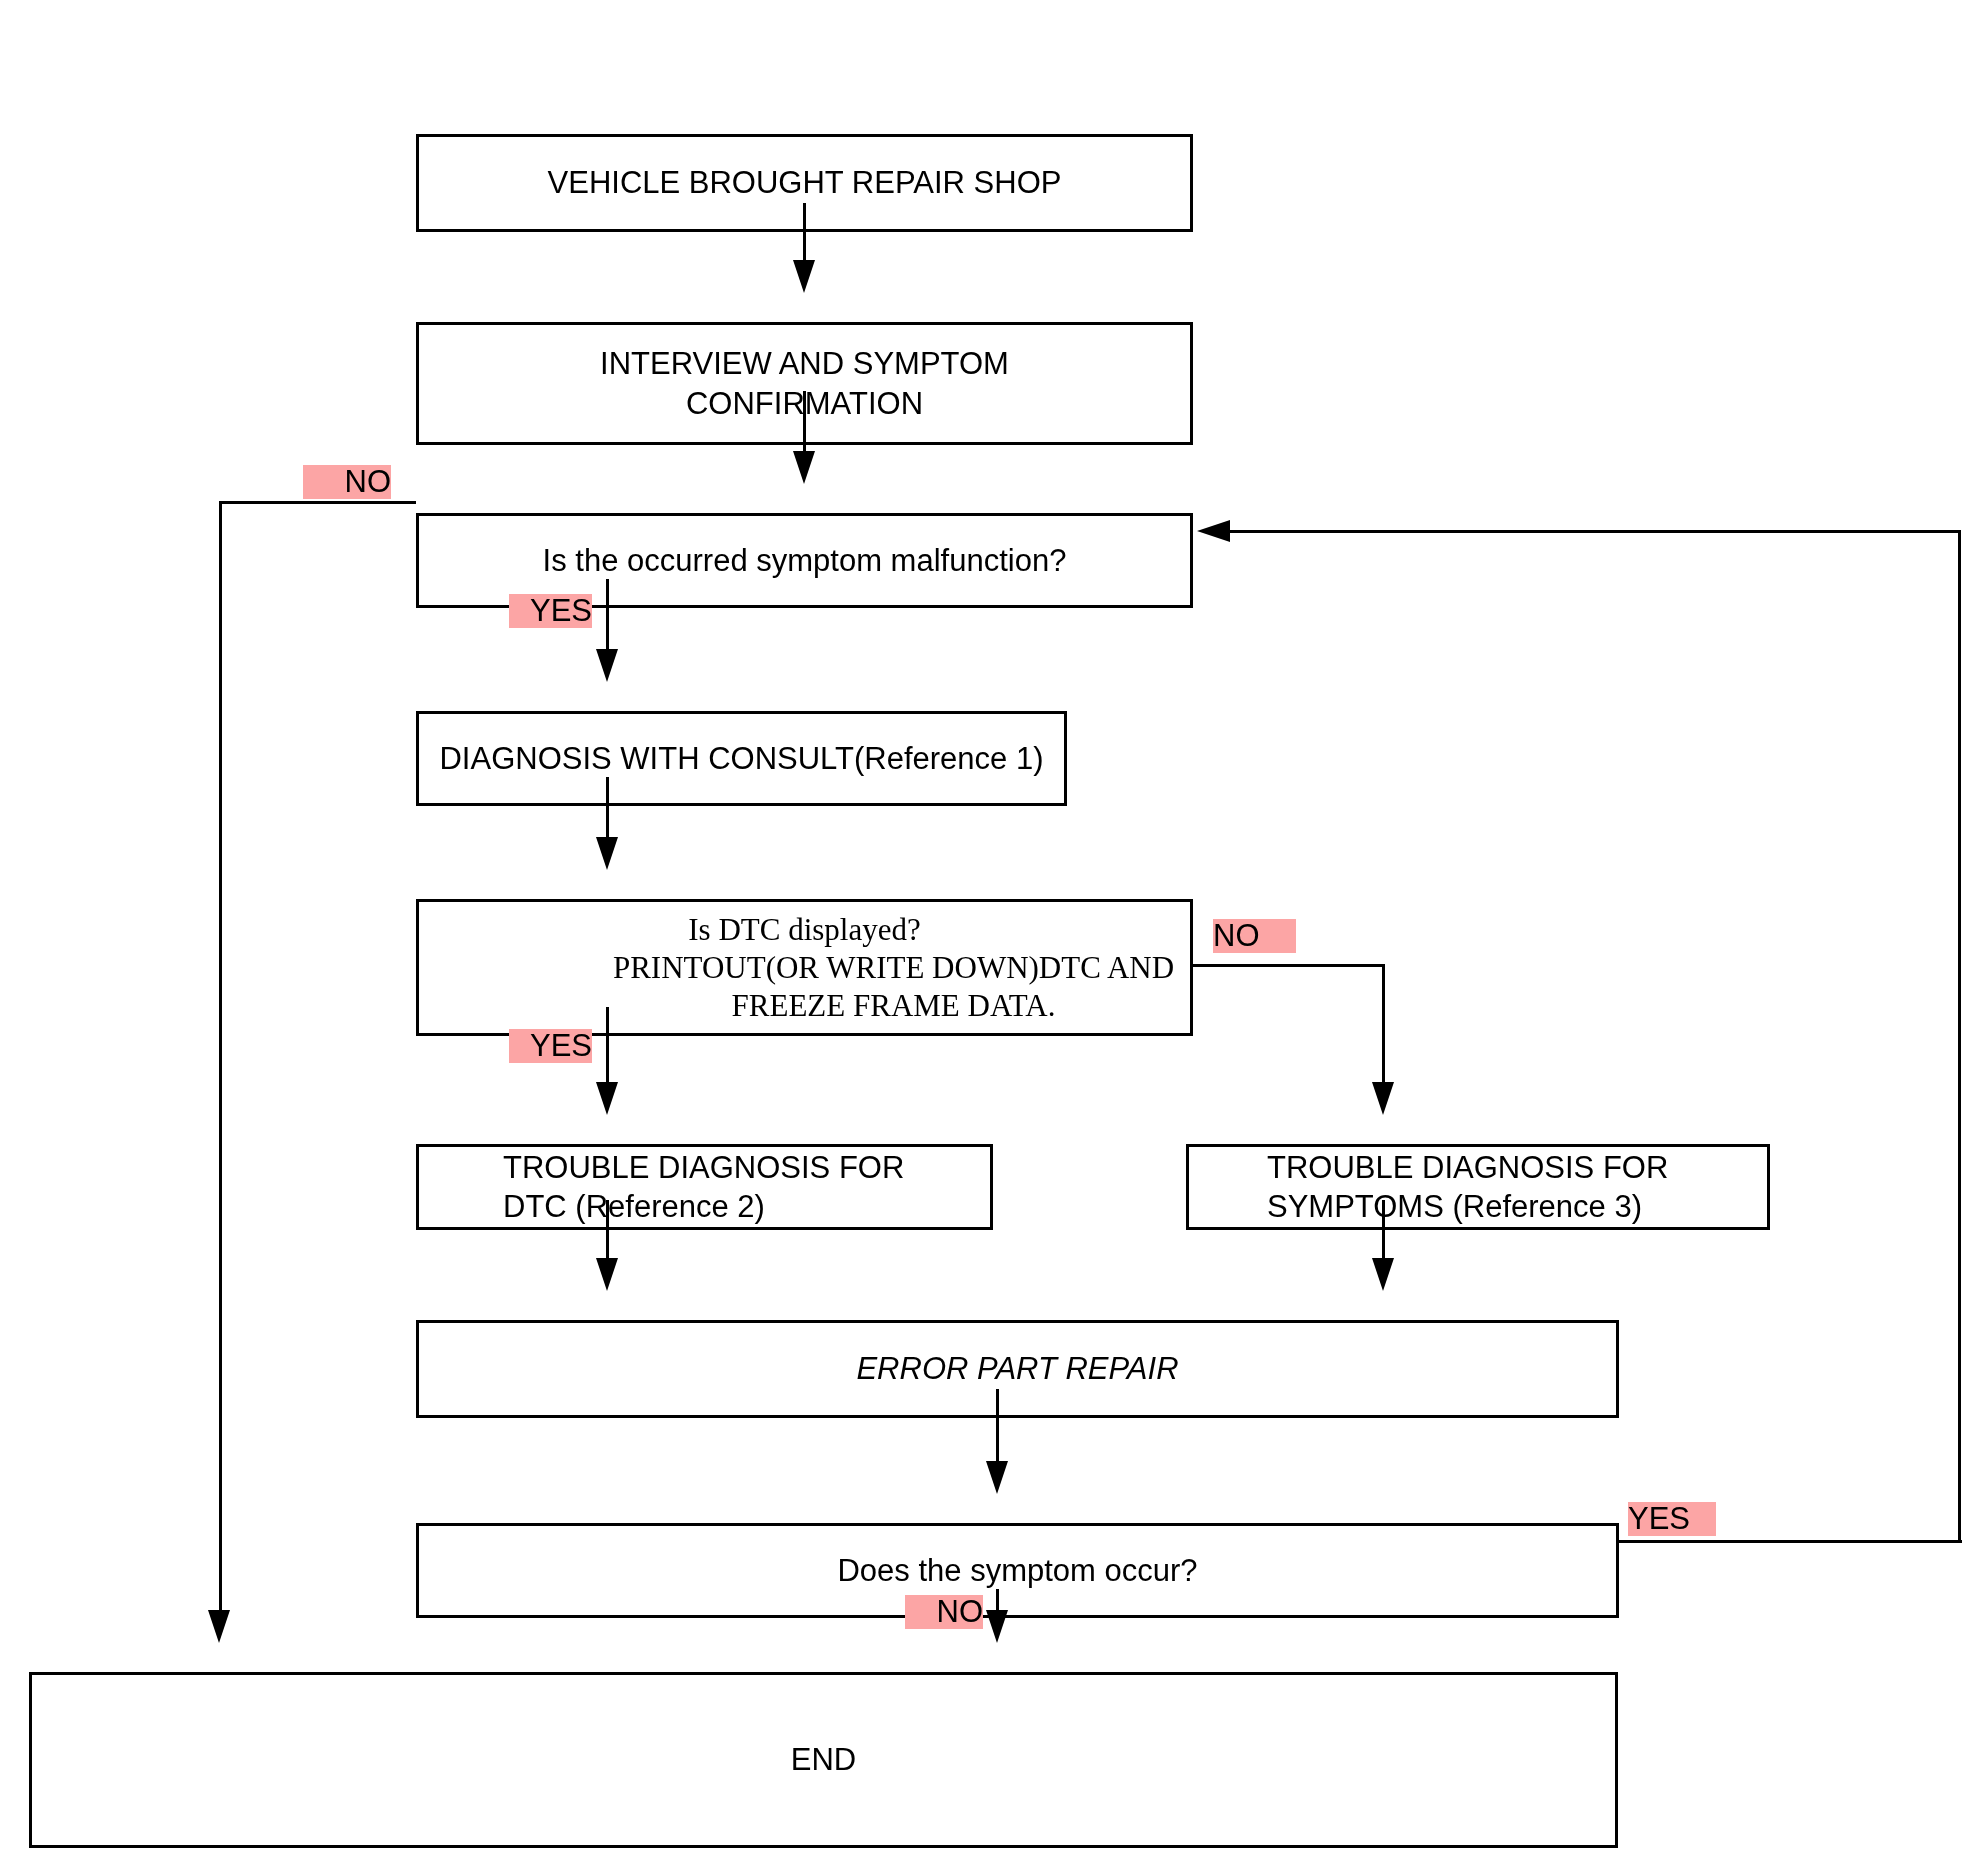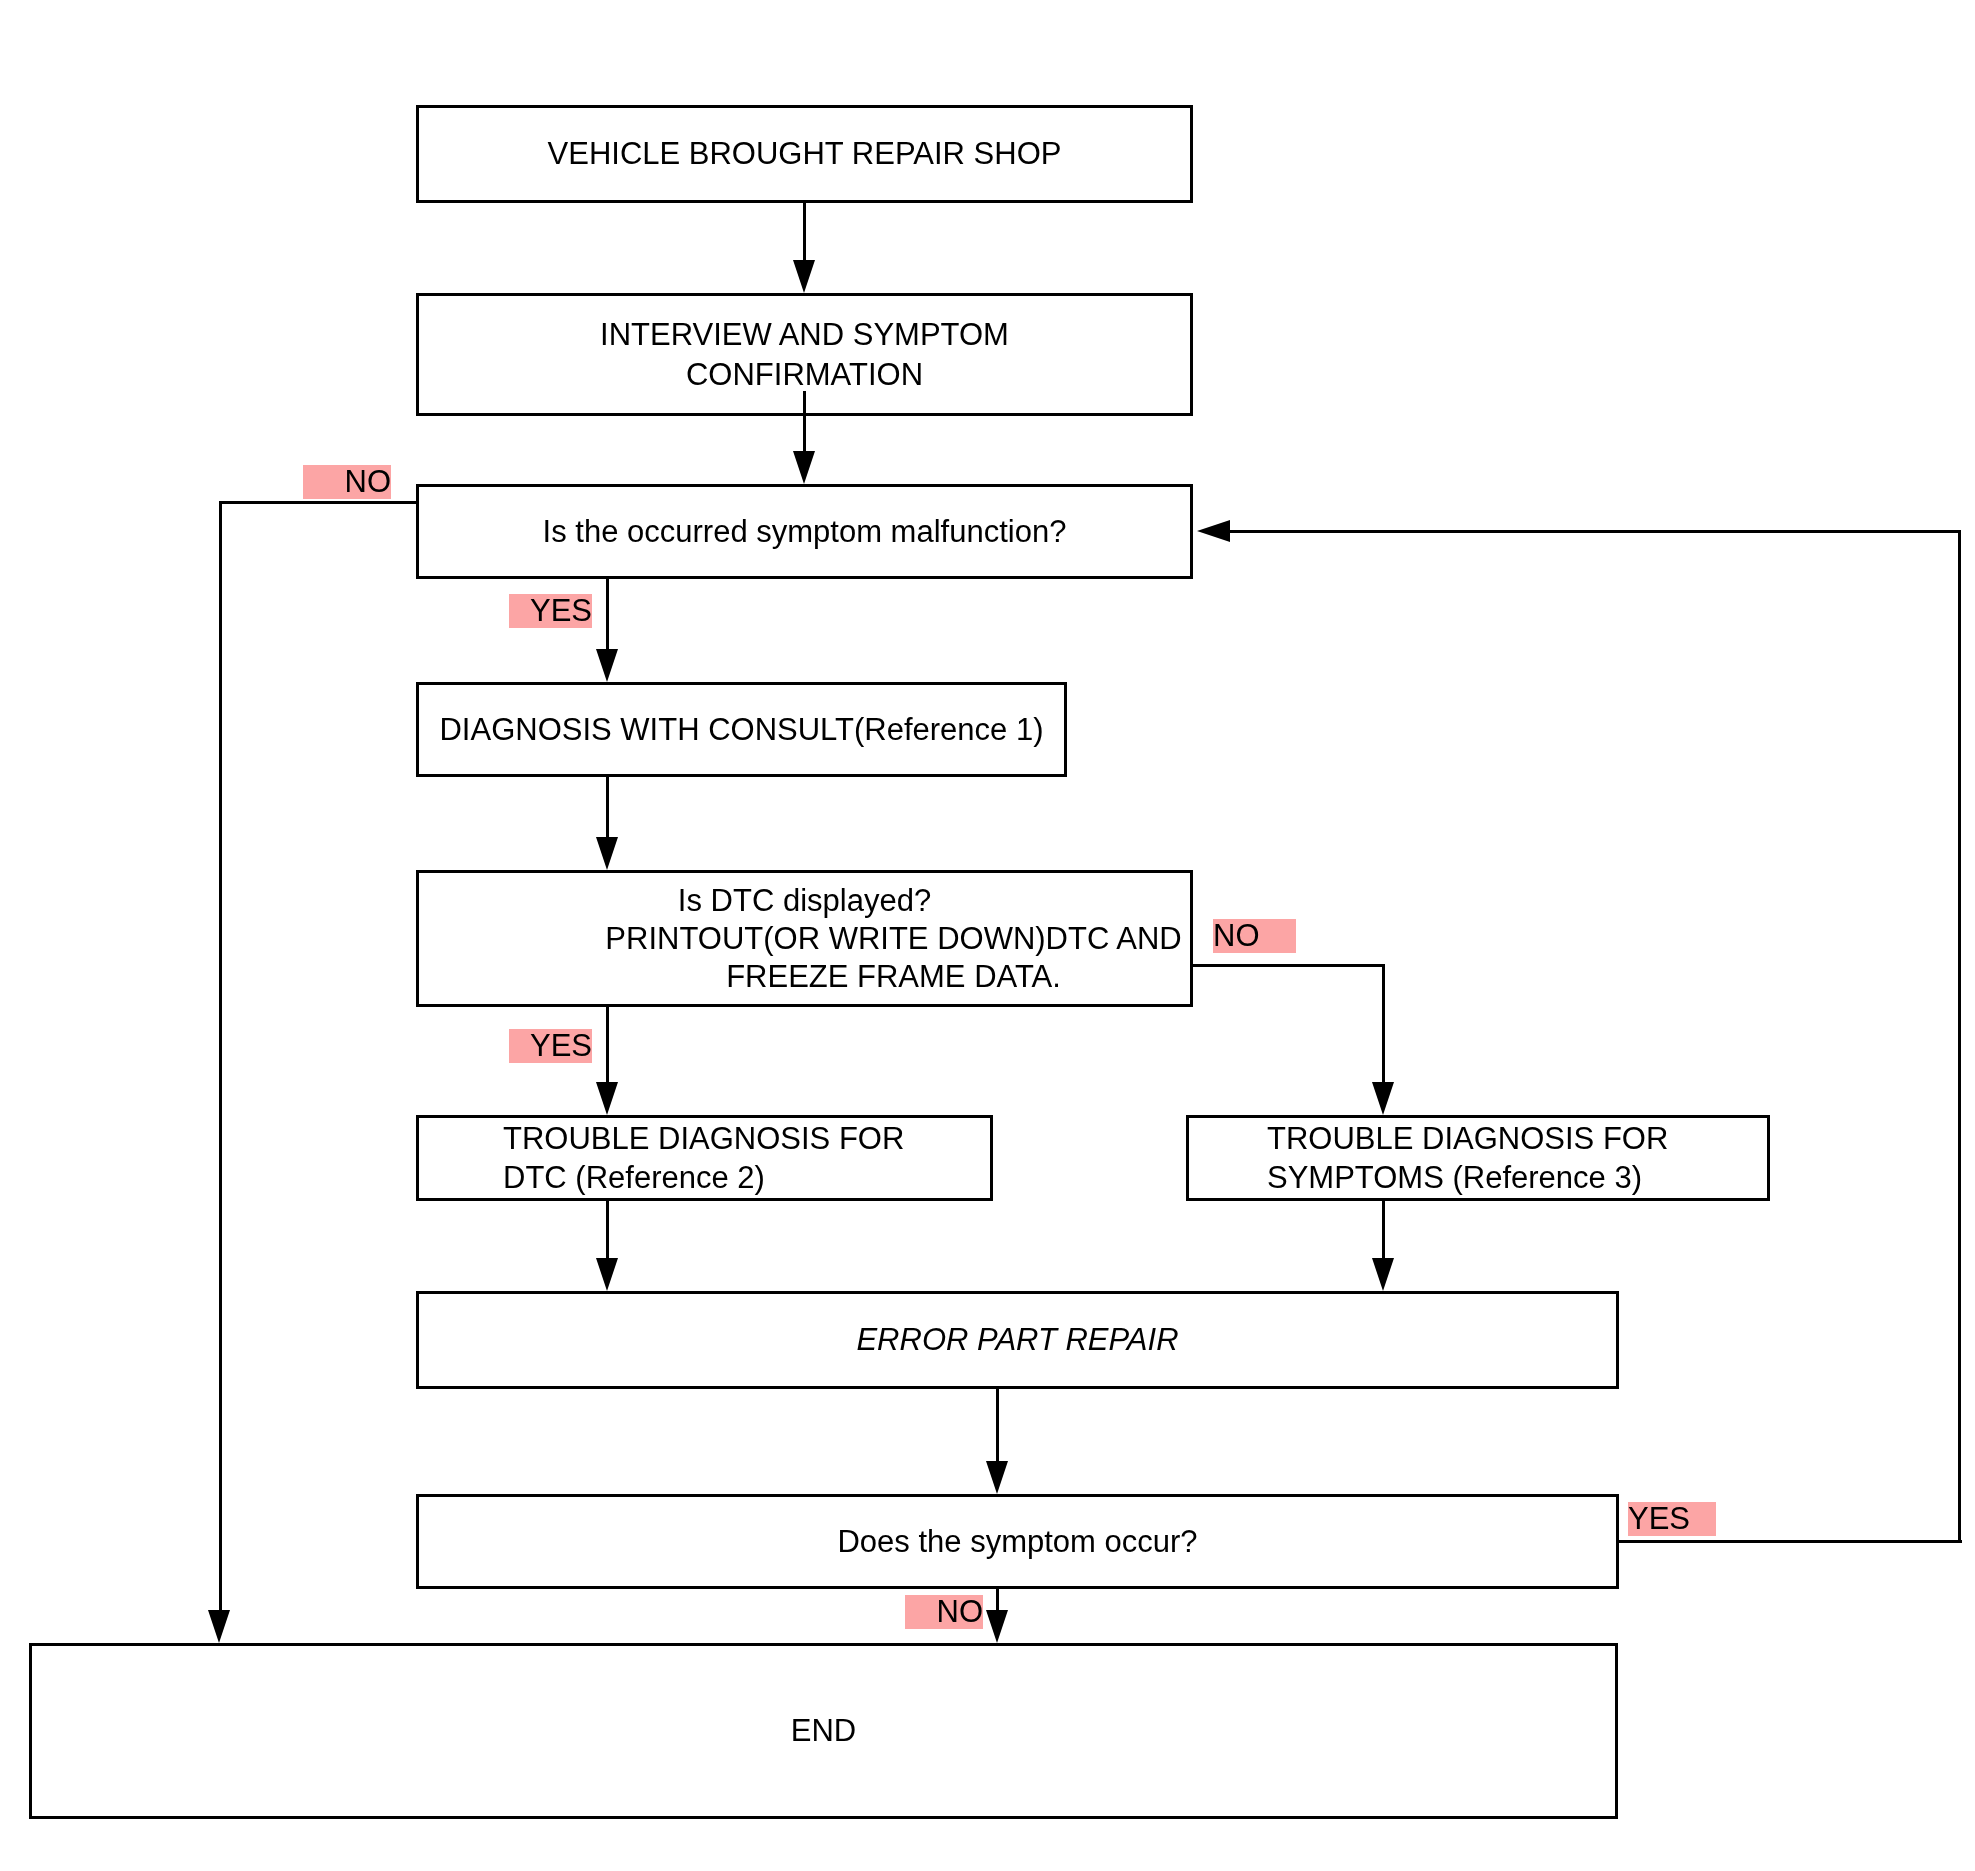--- a/index.html
+++ b/index.html
@@ -14,20 +14,21 @@
   .node {
     position: absolute;
     box-sizing: border-box;
     border: 3.9px solid #000000;
     background: #ffffff;
     display: flex;
     flex-direction: column;
     justify-content: center;
     font-size: 31px;
     line-height: 40px;
+    margin-top: 29px;
   }
   .node .tline { width: 100%; }
   .center { text-align: center; }
   .leftpad172 { text-align: left; padding-left: 84px; }
   .leftpad160 { text-align: left; padding-left: 78px; }
   .leftpad182 { text-align: center; padding-left: 89px; }
   .vline, .hline { position: absolute; background: #000000; }
   .vline { width: 2.9px; }
   .hline { height: 2.9px; }
   .arrow-down {
@@ -67,21 +68,21 @@
   </div>
 
   <div class="node" style="left:416px; top:484px; width:777px; height:95px;">
     <div class="tline center">Is the occurred symptom malfunction?</div>
   </div>
 
   <div class="node" style="left:416px; top:682px; width:651px; height:95px;">
     <div class="tline center">DIAGNOSIS WITH CONSULT(Reference 1)</div>
   </div>
 
-  <div class="node" style="left:416px; top:870px; width:777px; height:137px; line-height:38px;">
+  <div class="node" style="left:416px; top:870px; width:777px; height:137px; line-height:38px;font-family:Liberation Serif, serif;">
     <div class="tline center">Is DTC displayed?</div>
     <div class="tline leftpad182">PRINTOUT(OR WRITE DOWN)DTC AND</div>
     <div class="tline leftpad182">FREEZE FRAME DATA.</div>
   </div>
 
   <div class="node" style="left:416px; top:1115px; width:577px; height:86px; line-height:39px;">
     <div class="tline leftpad172">TROUBLE DIAGNOSIS FOR</div>
     <div class="tline leftpad172">DTC (Reference 2)</div>
   </div>
 

